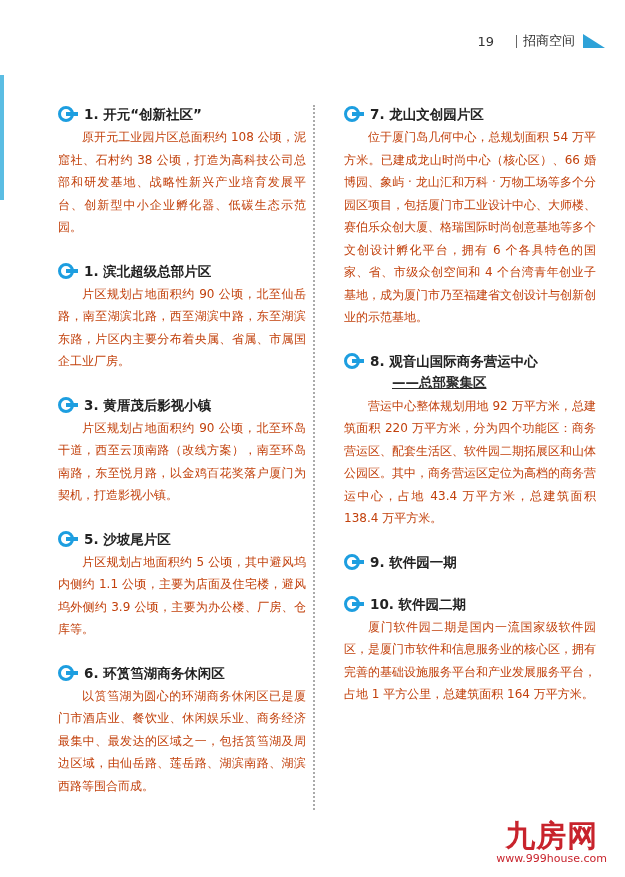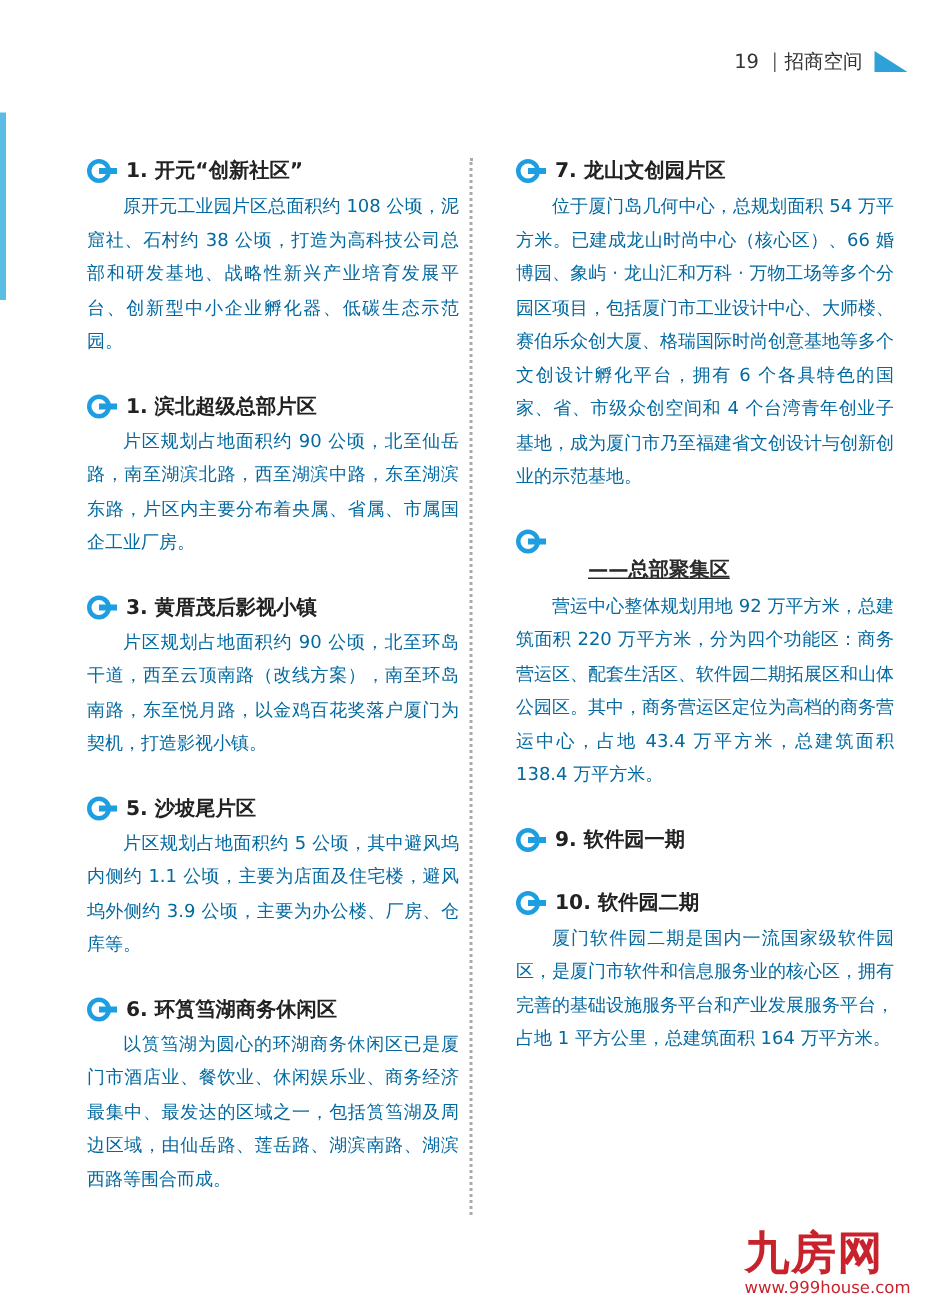--- a/index.html
+++ b/index.html
@@ -2,35 +2,35 @@
 <html><head>
 <meta charset="utf-8">
 <style>
   html, body { margin: 0; padding: 0; }
   body {
     width: 625px; height: 877px; background: #ffffff; position: relative; overflow: hidden;
     font-family: "DejaVu Sans", "Liberation Sans", sans-serif; color: #2b2b2b;
   }
   .left-bar { position: absolute; left: 0; top: 75px; width: 4px; height: 125px; background: #5bbde3; }
   .header { position: absolute; top: 32px; right: 20px; display: flex; align-items: center; font-size: 13px; color: #333; }
-  .header .num { margin-right: 10px; }
+  .header .num { margin-right: 22px; }
   .header .sep { width: 1px; height: 13px; background: #666; margin-right: 6px; }
   .header .tri { width: 0; height: 0; margin-left: 8px; border-left: 22px solid #2ea2d8; border-top: 14px solid transparent; }
   .col { position: absolute; top: 104px; width: 248px; }
   .col.left { left: 58px; }
   .col.right { left: 344px; width: 252px; }
   .divider { position: absolute; left: 313px; top: 105px; height: 705px; border-left: 2px dotted #aaa; }
   .section { margin-bottom: 22px; }
   .title { display: flex; align-items: flex-start; font-size: 13.5px; font-weight: bold; color: #222; line-height: 20px; }
   .icon { flex: 0 0 auto; width: 22px; height: 16px; margin-top: 2px; margin-right: 4px; position: relative; }
   .icon .ring { position: absolute; left: 0; top: 0; width: 10px; height: 10px; border: 3px solid #1d9ee0; border-radius: 50%; }
   .icon .dash { position: absolute; left: 8px; top: 6px; width: 12px; height: 4px; background: #1d9ee0; }
   .sub { padding-left: 48px; font-size: 13.5px; font-weight: bold; line-height: 22px; text-decoration: underline; }
-  .body { font-size: 12px; line-height: 22.5px; text-indent: 2em; text-align: justify; margin-top: 2px; color: #0369a1; }
-  .logo { position: absolute; right: 18px; bottom: 12px; color: #c8232c; margin-left: 14px; }
+  .body { font-size: 12px; line-height: 22.5px; text-indent: 2em; text-align: justify; margin-top: 2px; color: #c2410c; }
+  .logo { position: absolute; right: 18px; bottom: 12px; text-align: center; color: #c8232c; margin-left: 14px; }
   .logo .cn { font-size: 30px; font-weight: bold; letter-spacing: 1px; line-height: 32px; }
   .logo .url { font-size: 11px; color: #c8232c; }
 </style>
 </head>
 <body>
 
 <div class="left-bar"></div>
 
 <div class="header">
   <span class="num">19</span>
@@ -104,20 +104,21 @@
         <span>7. 龙山文创园片区</span>
       </div>
     <div class="body">位于厦门岛几何中心，总规划面积 54 万平方米。已建成龙山时尚中心（核心区）、66 婚博园、象屿 · 龙山汇和万科 · 万物工场等多个分园区项目，包括厦门市工业设计中心、大师楼、赛伯乐众创大厦、格瑞国际时尚创意基地等多个文创设计孵化平台，拥有 6 个各具特色的国家、省、市级众创空间和 4 个台湾青年创业子基地，成为厦门市乃至福建省文创设计与创新创业的示范基地。</div>
   </div>
   <div class="section">
     <div class="title">
         <span class="icon">
           <span class="ring"></span>
           <span class="dash"></span>
         </span>
+        <span>8. 观音山国际商务营运中心</span>
       </div>
     <div class="sub">——总部聚集区</div>
     <div class="body">营运中心整体规划用地 92 万平方米，总建筑面积 220 万平方米，分为四个功能区：商务营运区、配套生活区、软件园二期拓展区和山体公园区。其中，商务营运区定位为高档的商务营运中心，占地 43.4 万平方米，总建筑面积 138.4 万平方米。</div>
   </div>
   <div class="section">
     <div class="title">
         <span class="icon">
           <span class="ring"></span>
           <span class="dash"></span>
         </span>

